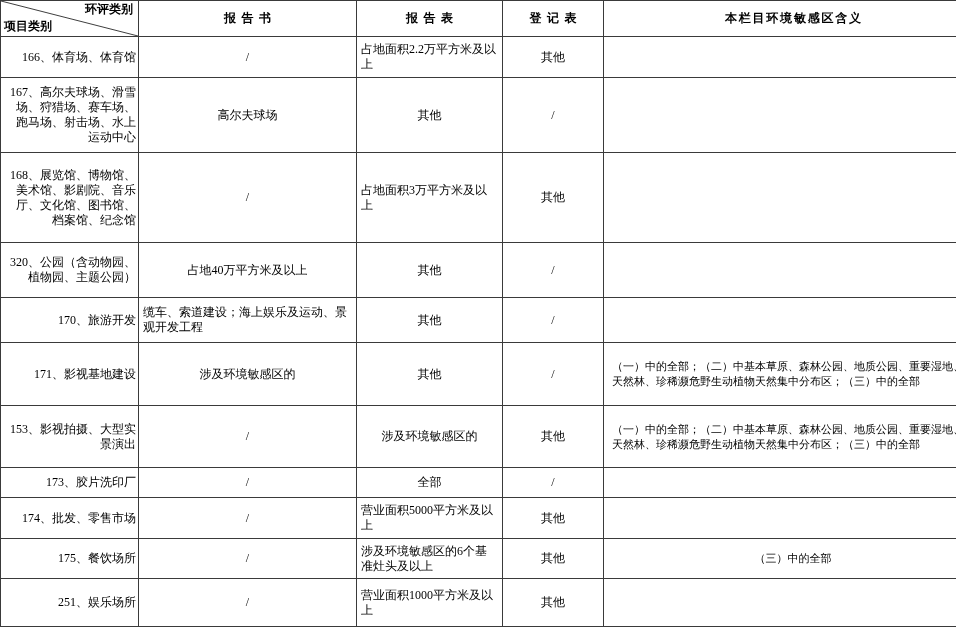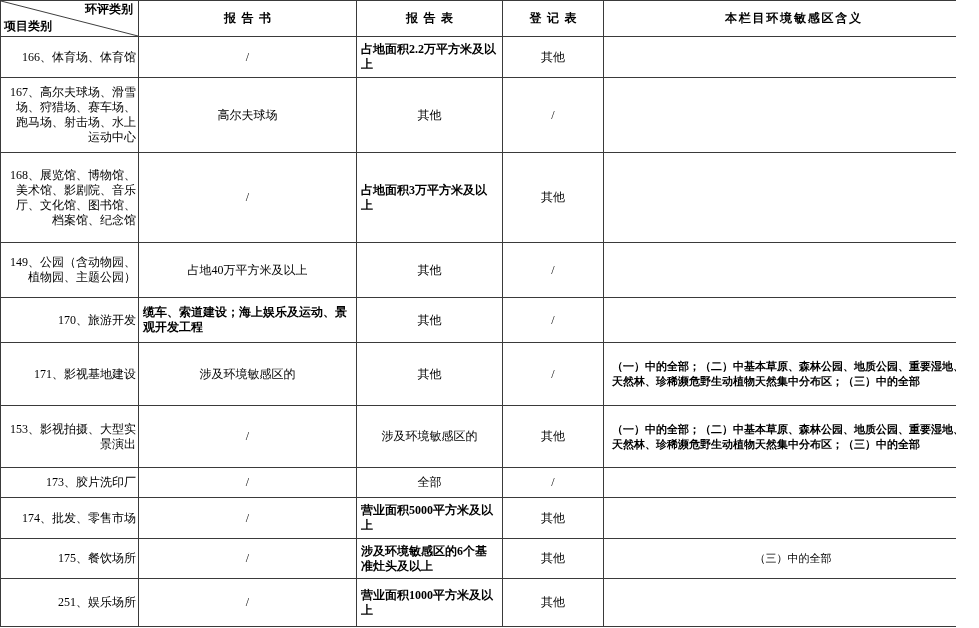--- a/index.html
+++ b/index.html
@@ -49,21 +49,21 @@
   tbody tr:nth-child(5)  { height: 45px; }
   tbody tr:nth-child(6)  { height: 63px; }
   tbody tr:nth-child(7)  { height: 62px; }
   tbody tr:nth-child(8)  { height: 30px; }
   tbody tr:nth-child(9)  { height: 41px; }
   tbody tr:nth-child(10) { height: 40px; }
   tbody tr:nth-child(11) { height: 48px; }
 
   td.col-project { text-align: right; padding: 2px 2px 2px 4px; }
   td.col-meaning { font-size: 11px; line-height: 15px; padding: 2px 8px; }
-  td.al { text-align: left; font-weight: bold; }
+  td.al { text-align: left; }
 </style>
 </head>
 <body>
 
 <div class="page">
   <table class="catalog">
     <colgroup>
       <col style="width:138px">
       <col style="width:218px">
       <col style="width:146px">
@@ -101,21 +101,21 @@
           <td class="col-meaning"></td>
         </tr>
         <tr>
           <td class="col-project">168、展览馆、博物馆、美术馆、影剧院、音乐厅、文化馆、图书馆、档案馆、纪念馆</td>
           <td class="col-book">/</td>
           <td class="col-form al">占地面积3万平方米及以上</td>
           <td class="col-reg">其他</td>
           <td class="col-meaning"></td>
         </tr>
         <tr>
-          <td class="col-project">149、公园（含动物园、植物园、主题公园）</td>
+          <td class="col-project">320、公园（含动物园、植物园、主题公园）</td>
           <td class="col-book">占地40万平方米及以上</td>
           <td class="col-form">其他</td>
           <td class="col-reg">/</td>
           <td class="col-meaning"></td>
         </tr>
         <tr>
           <td class="col-project">170、旅游开发</td>
           <td class="col-book al">缆车、索道建设；海上娱乐及运动、景观开发工程</td>
           <td class="col-form">其他</td>
           <td class="col-reg">/</td>

